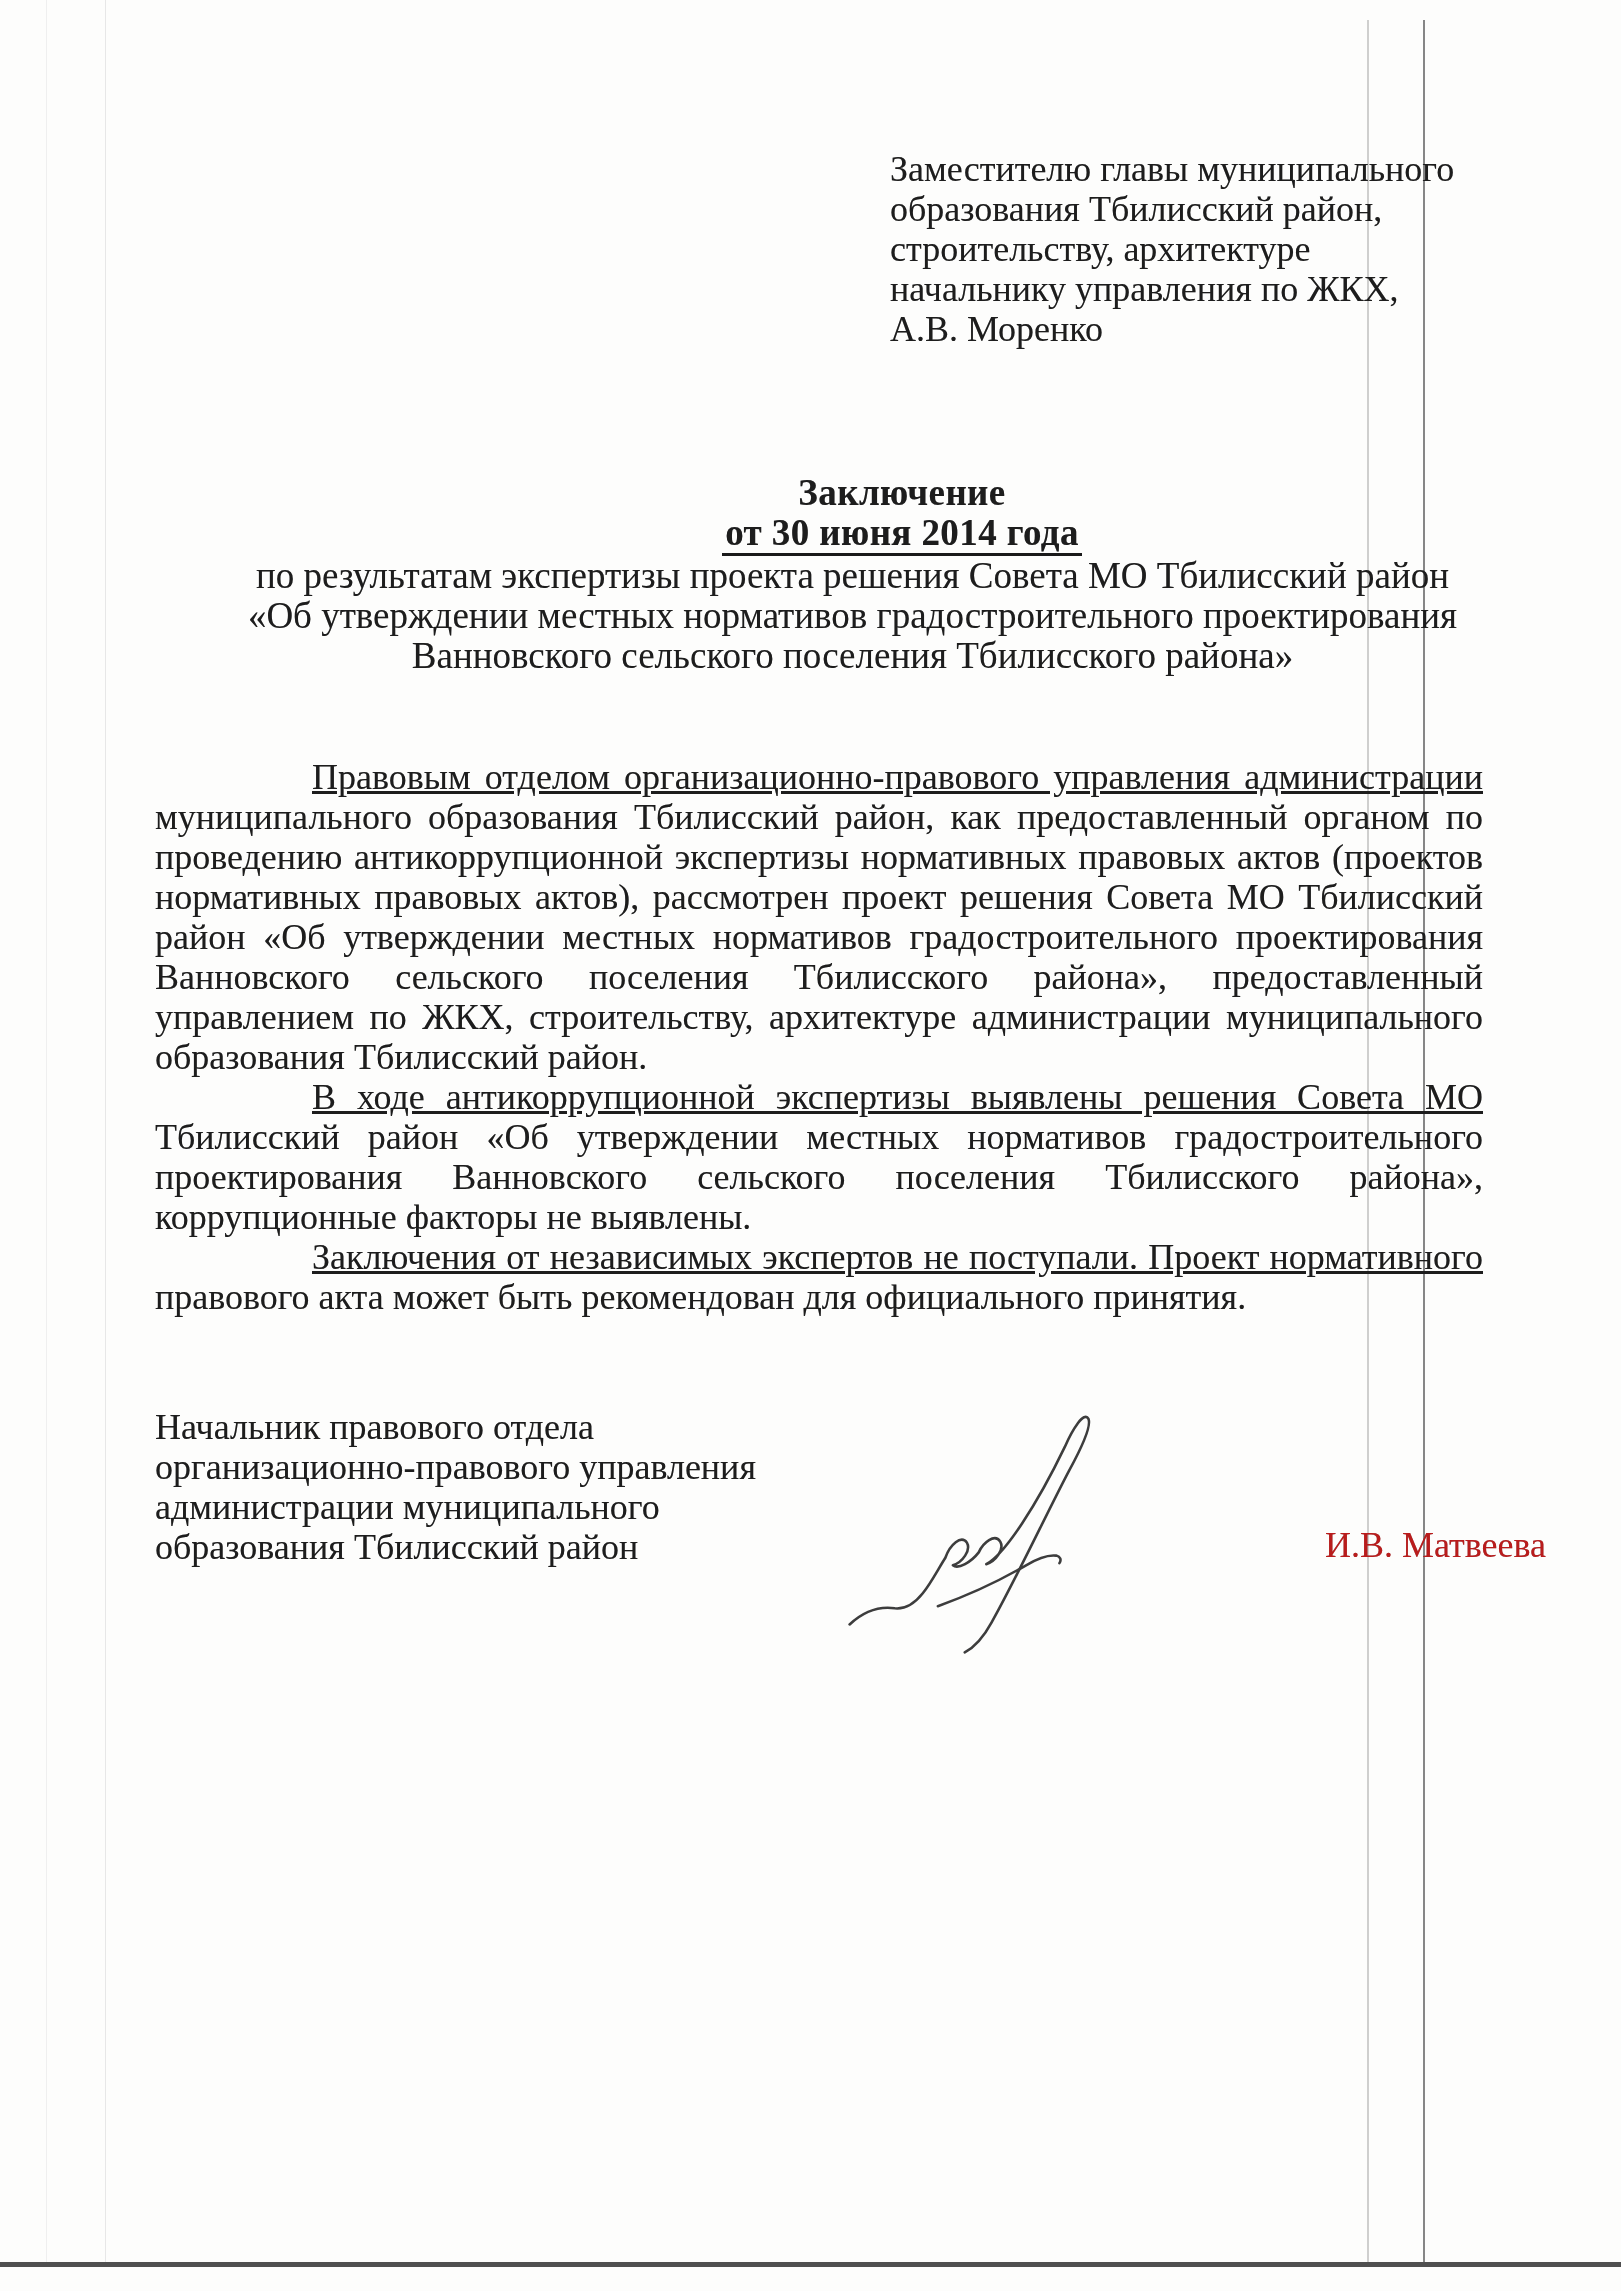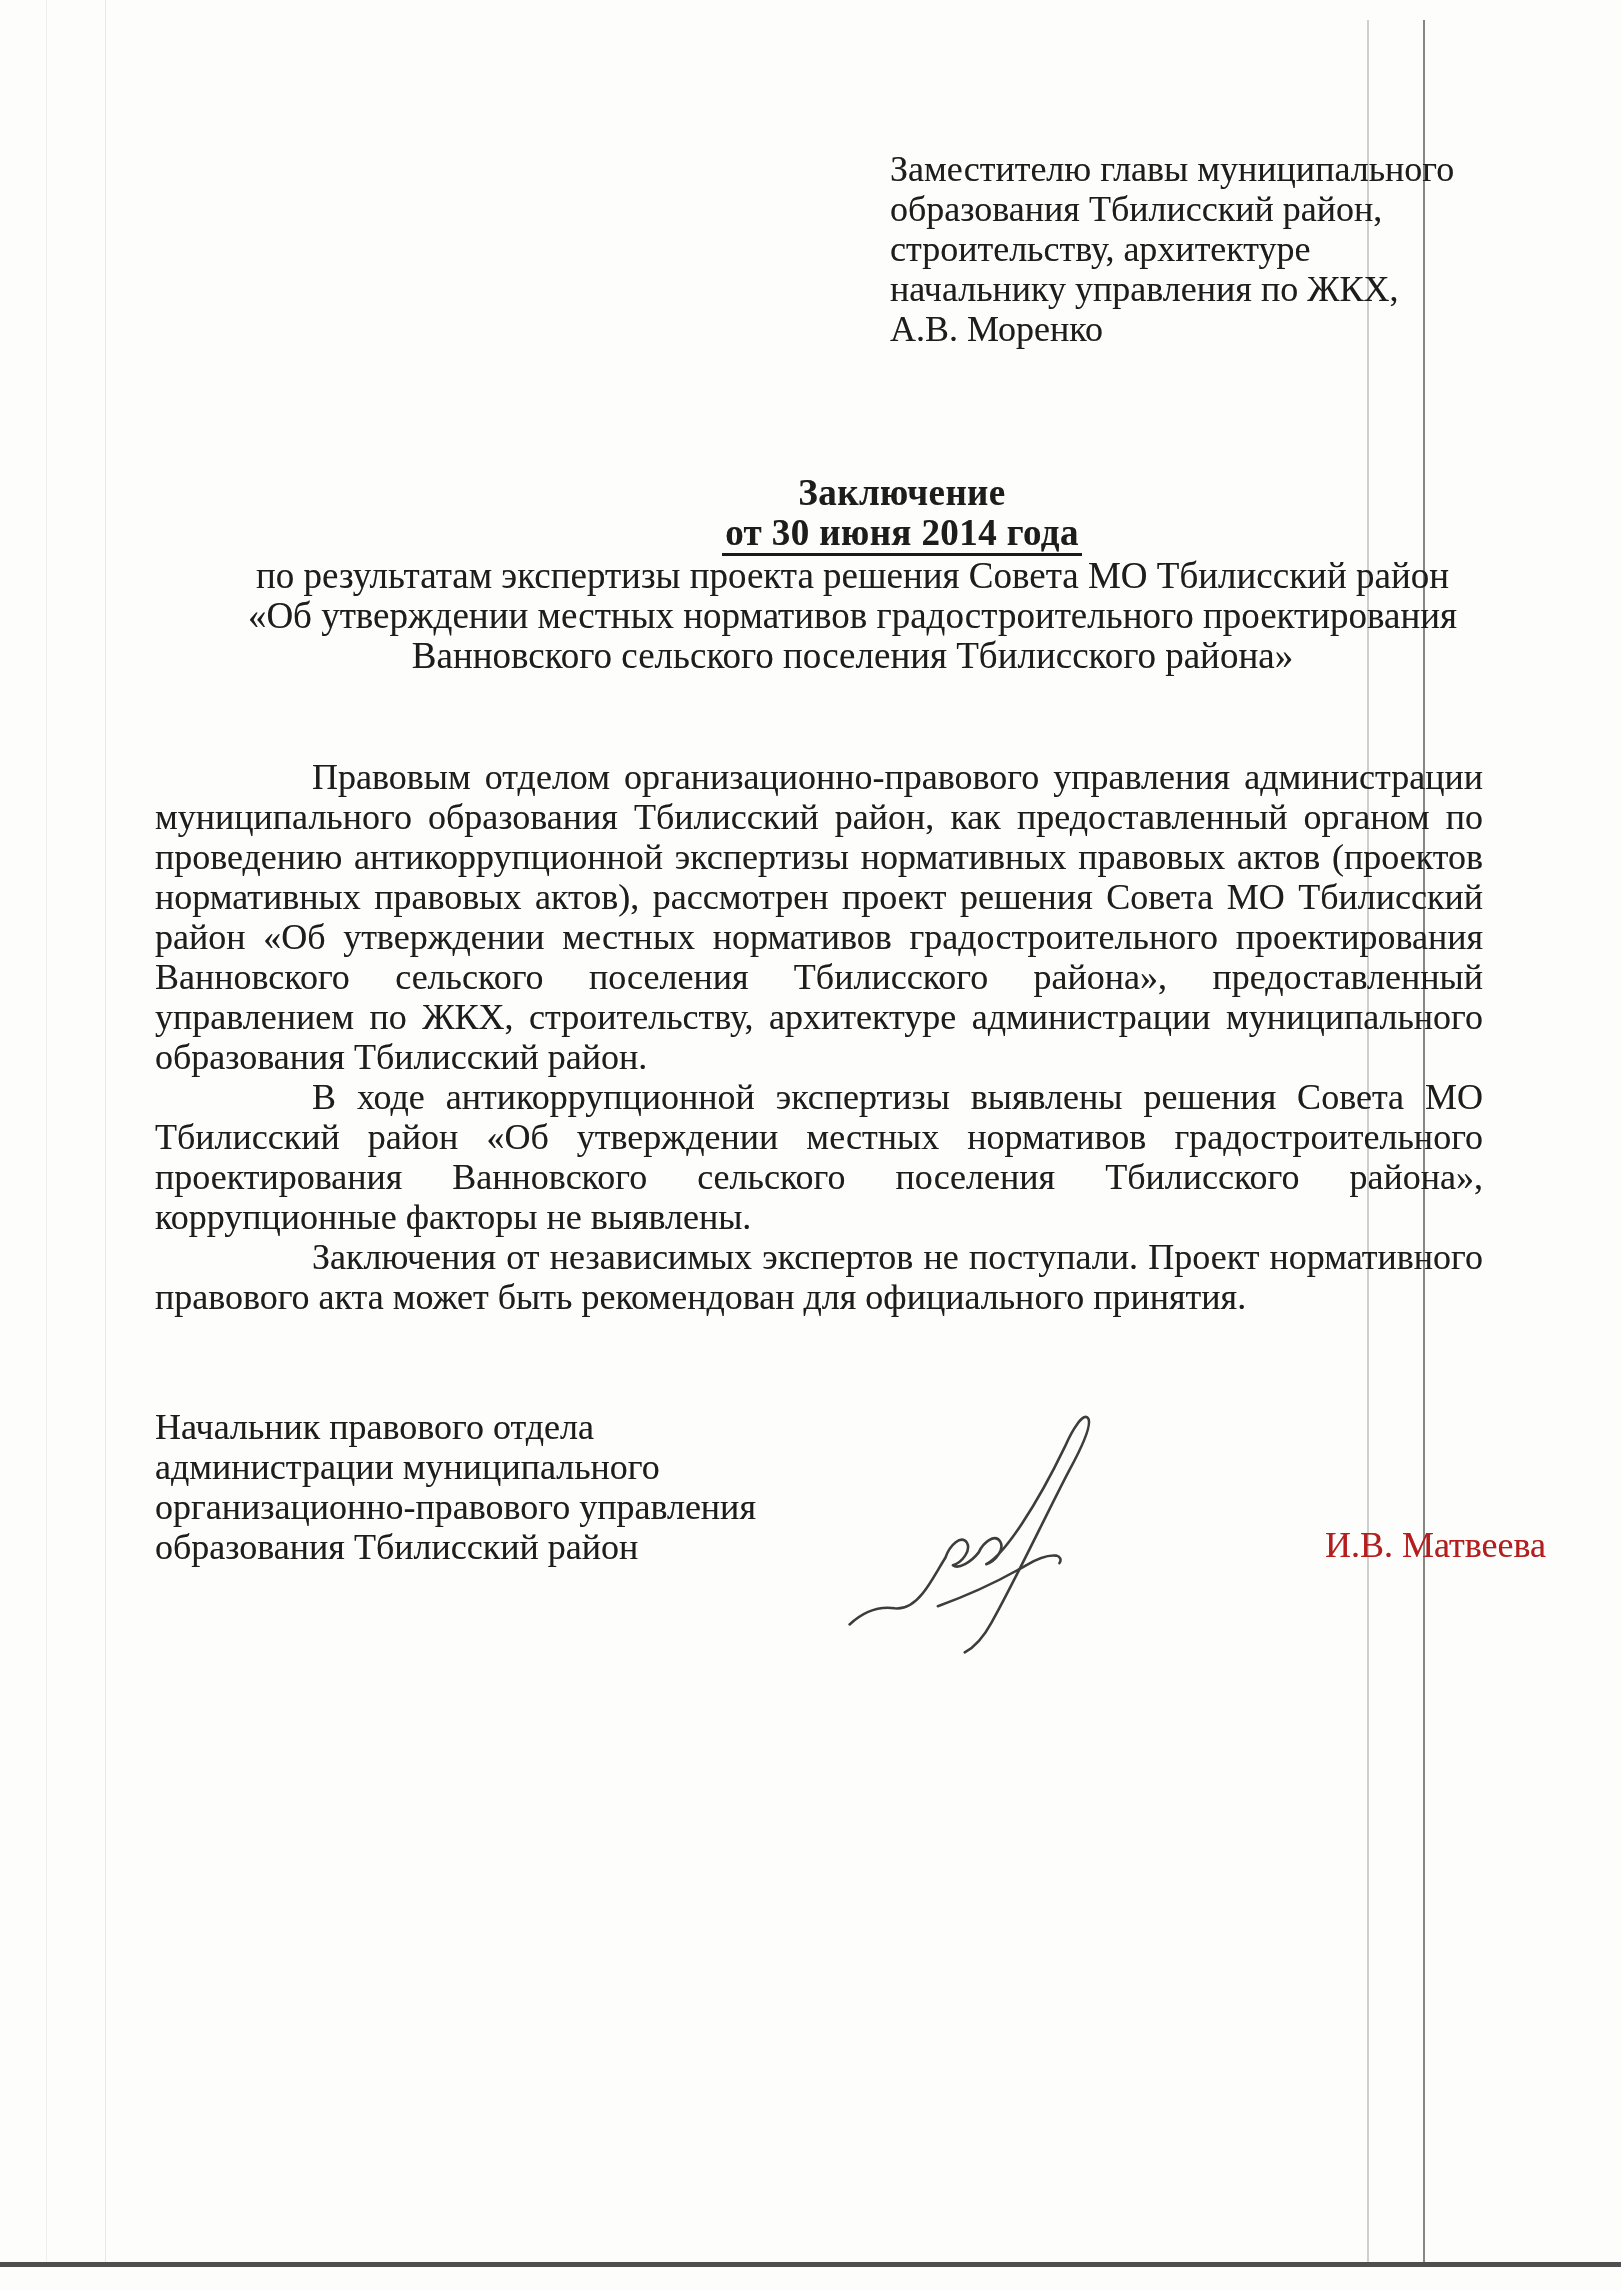--- a/index.html
+++ b/index.html
@@ -88,21 +88,21 @@
     top: 757px;
     width: 1328px;
     font-size: 36px;
   }
   .para { margin: 0; }
   .bline {
     line-height: 40px;
     text-align: justify;
     text-align-last: justify;
   }
-  .bline.first { text-indent: 157px; }
+  .bline.first { text-indent: 157px; text-decoration: underline; }
   .bline.last  { text-align-last: left; }
 
   
   .sig-block {
     position: absolute;
     left: 155px;
     top: 1407px;
     font-size: 36px;
   }
   .s-line {
@@ -178,22 +178,22 @@
         <div class="bline last">коррупционные факторы не выявлены.</div>
       </div>
       <div class="para">
         <div class="bline first">Заключения от независимых экспертов не поступали. Проект нормативного</div>
         <div class="bline last">правового акта может быть рекомендован для официального принятия.</div>
       </div>
     </div>
 
   <div class="sig-block">
       <div class="s-line">Начальник правового отдела</div>
+      <div class="s-line">организационно-правового управления</div>
       <div class="s-line">администрации муниципального</div>
-      <div class="s-line">организационно-правового управления</div>
       <div class="s-line">образования Тбилисский район</div>
     </div>
 
   <svg class="signature-svg" viewBox="0 0 250 260">
     <path d="M 8 215
              C 22 202, 36 198, 50 200
              C 60 201, 68 196, 76 186
              C 84 176, 90 164, 97 153
              C 101 141, 112 131, 117 139
              C 121 146, 113 157, 104 160

